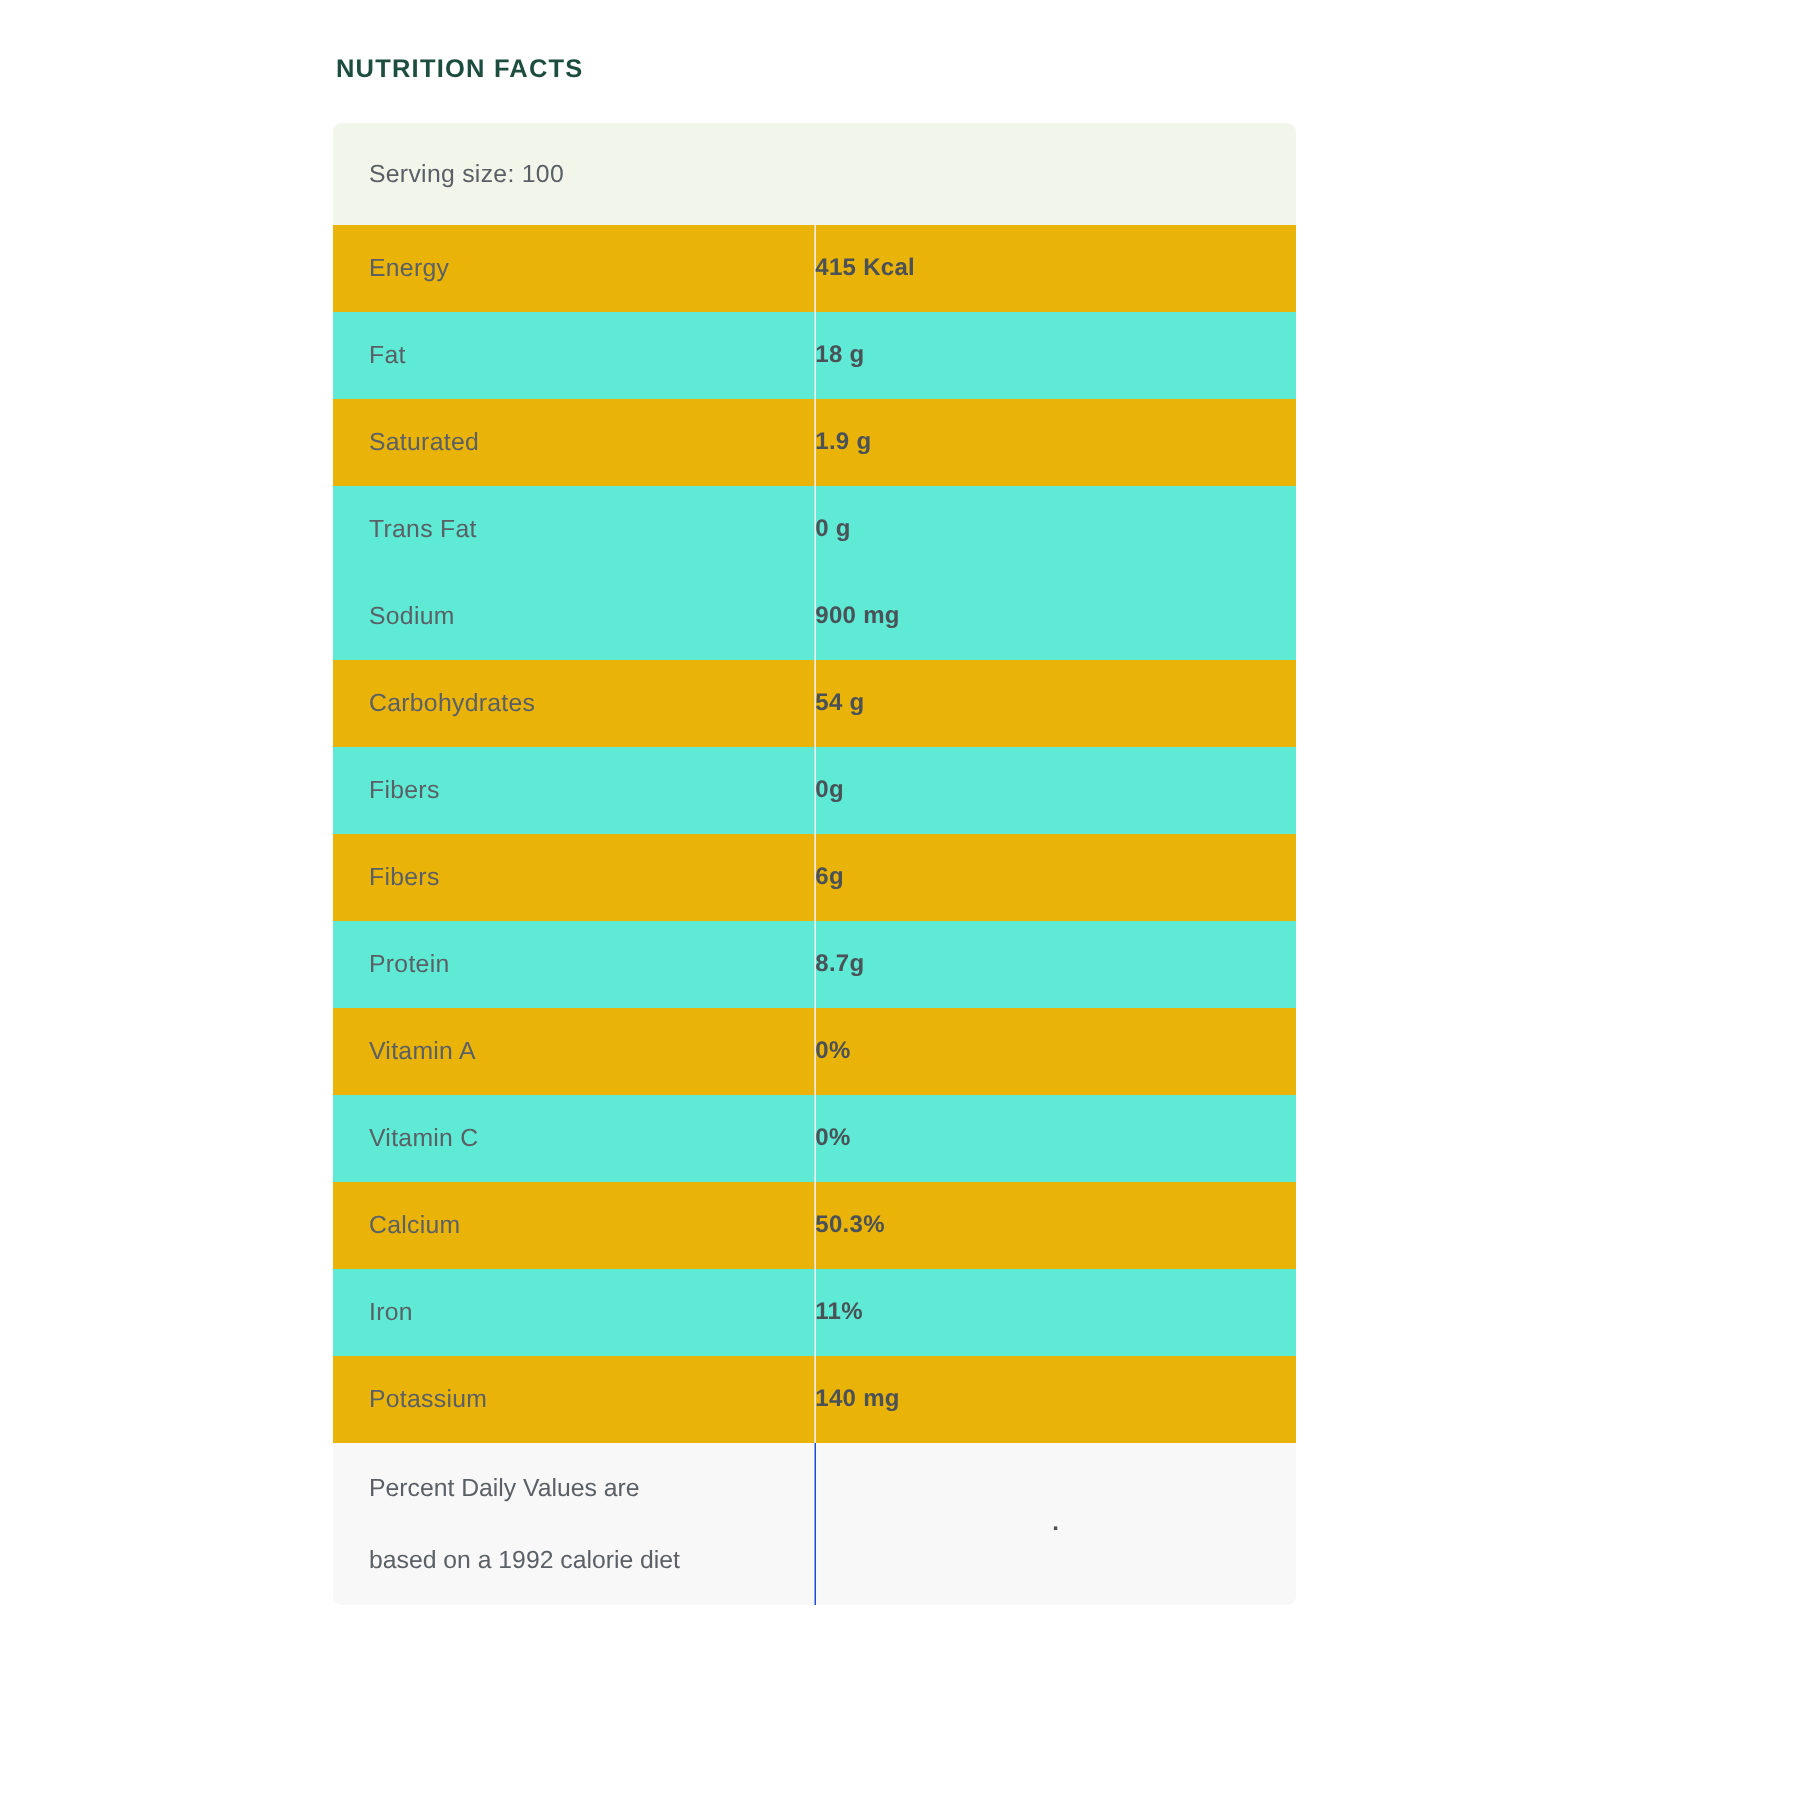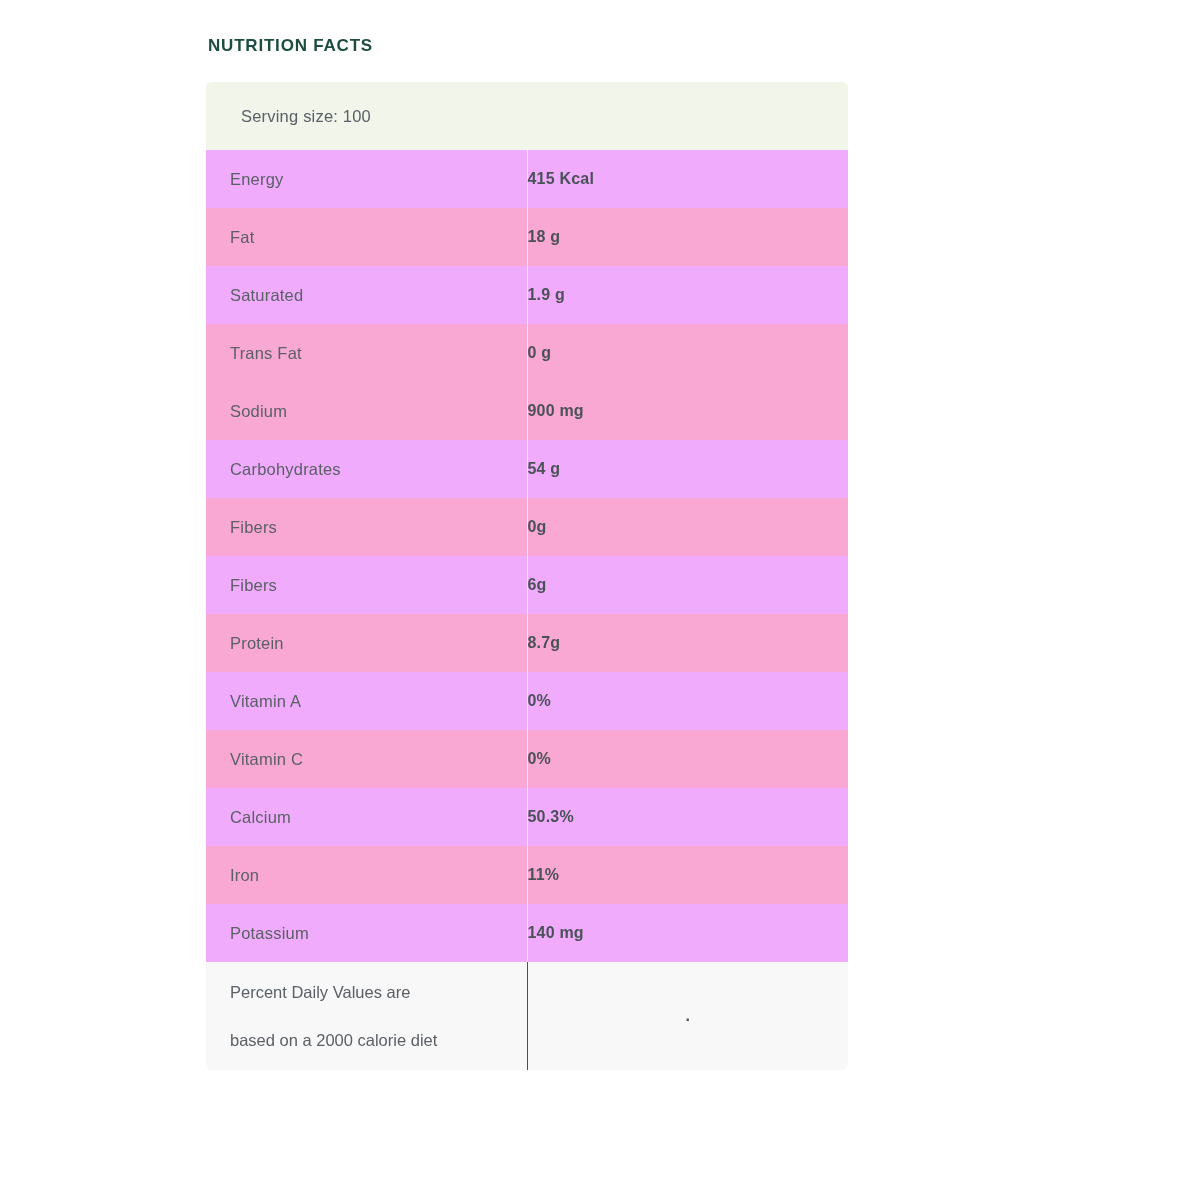--- a/index.html
+++ b/index.html
@@ -15,21 +15,21 @@
     overflow: hidden;
   }
   .page {
     position: relative;
     width: 1200px;
     height: 1200px;
     box-sizing: border-box;
   }
   .panel {
     position: absolute;
-    left: 206px;
+    left: 222px;
     top: 36px;
     width: 642px;
   }
   .section-title {
     font-size: 17px;
     font-weight: bold;
     letter-spacing: 0.8px;
     color: #1d4d3f;
     margin: 0 0 26px 2px;
   }
@@ -41,34 +41,34 @@
     border-radius: 6px;
     overflow: hidden;
   }
   .table td {
     padding: 0;
     vertical-align: middle;
   }
   .serving-row td {
     background: #f1f5ea;
     height: 68px;
-    padding-left: 35px;
+    padding-left: 24px;
     font-size: 16.5px;
     color: #5a6066;
     letter-spacing: 0.2px;
   }
   .nut-row {
     height: 58px;
   }
   .nut-row.odd td {
-    background: #f0abfc;
+    background: #eab308;
     margin-top: 45px;
   }
   .nut-row.even td {
-    background: #f9a8d4;
+    background: #5eead4;
   }
   .cell-label {
     width: 320px;
     padding-left: 24px !important;
     font-size: 16.5px;
     color: #5a6066;
     letter-spacing: 0.2px;
     border-right: 1px solid #ececec;
   }
   .cell-value {
@@ -167,21 +167,21 @@
           <td class="cell-value">11%</td>
         </tr>
         <tr class="nut-row odd">
           <td class="cell-label">Potassium</td>
           <td class="cell-value">140 mg</td>
         </tr>
 
         <tr class="footnote-row">
           <td class="footnote-label">
             <span class="ln">Percent Daily Values are</span>
-            <span class="ln">based on a 2000 calorie diet</span>
+            <span class="ln">based on a 1992 calorie diet</span>
           </td>
           <td class="footnote-value">.</td>
         </tr>
       </tbody>
     </table>
 
   </div>
 </div>
 
 </body></html>

